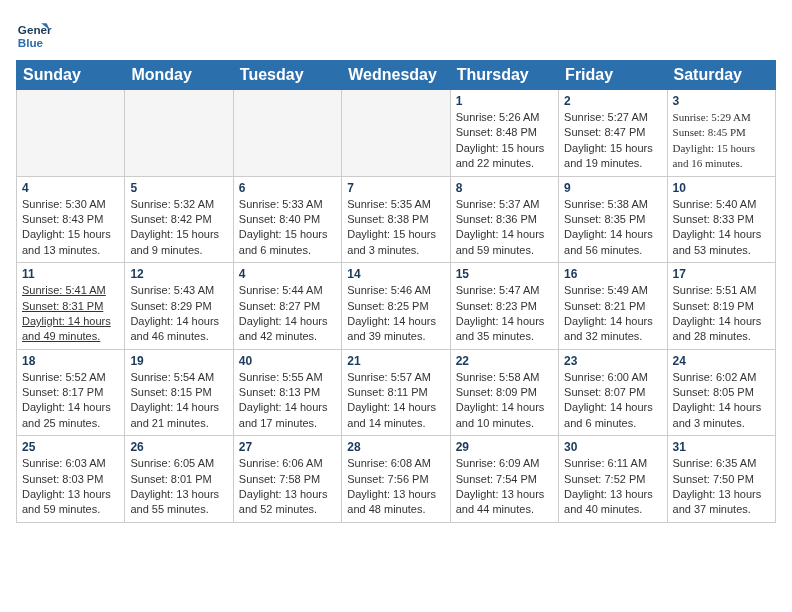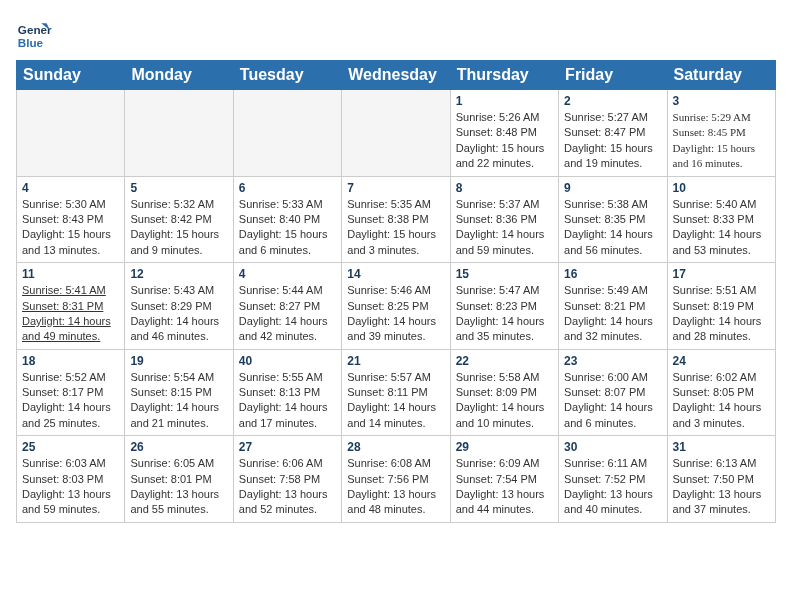--- a/index.html
+++ b/index.html
@@ -328,20 +328,20 @@
         </td>
         <td>
           <span class="day-num">30</span>
           <div class="day-info" style="white-space: pre-line;">Sunrise: 6:11 AM
 Sunset: 7:52 PM
 Daylight: 13 hours
 and 40 minutes.</div>
         </td>
         <td>
           <span class="day-num">31</span>
-          <div class="day-info" style="white-space: pre-line;">Sunrise: 6:13 AM
+          <div class="day-info" style="white-space: pre-line;">Sunrise: 6:35 AM
 Sunset: 7:50 PM
 Daylight: 13 hours
 and 37 minutes.</div>
         </td>
       </tr>
     </tbody>
 </table>
 
 </body></html>

